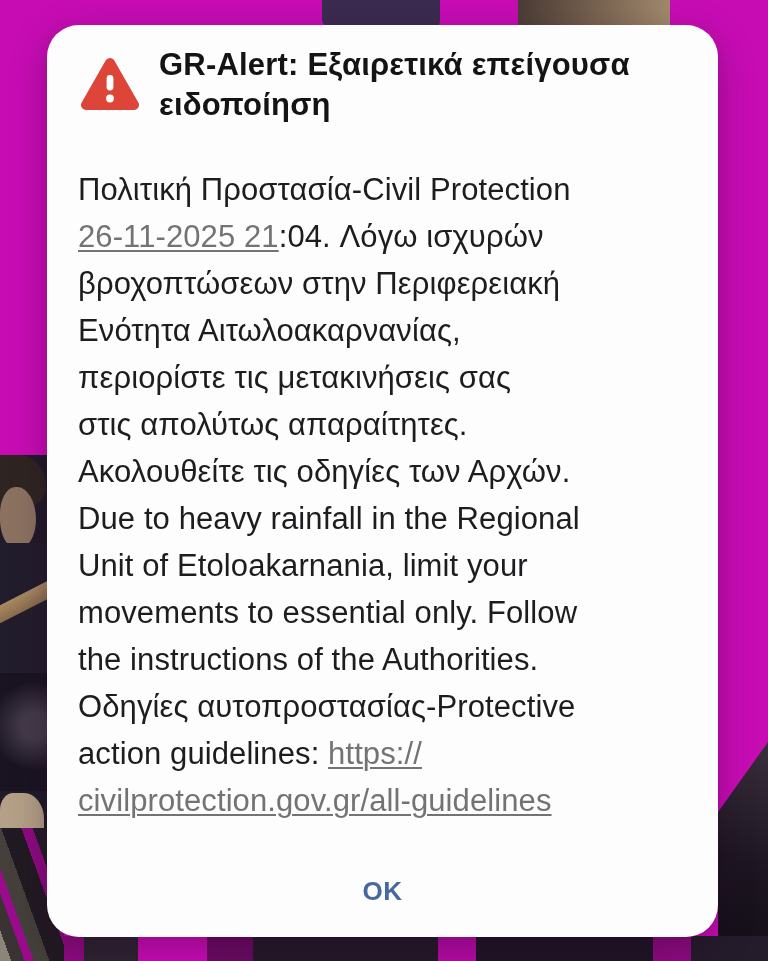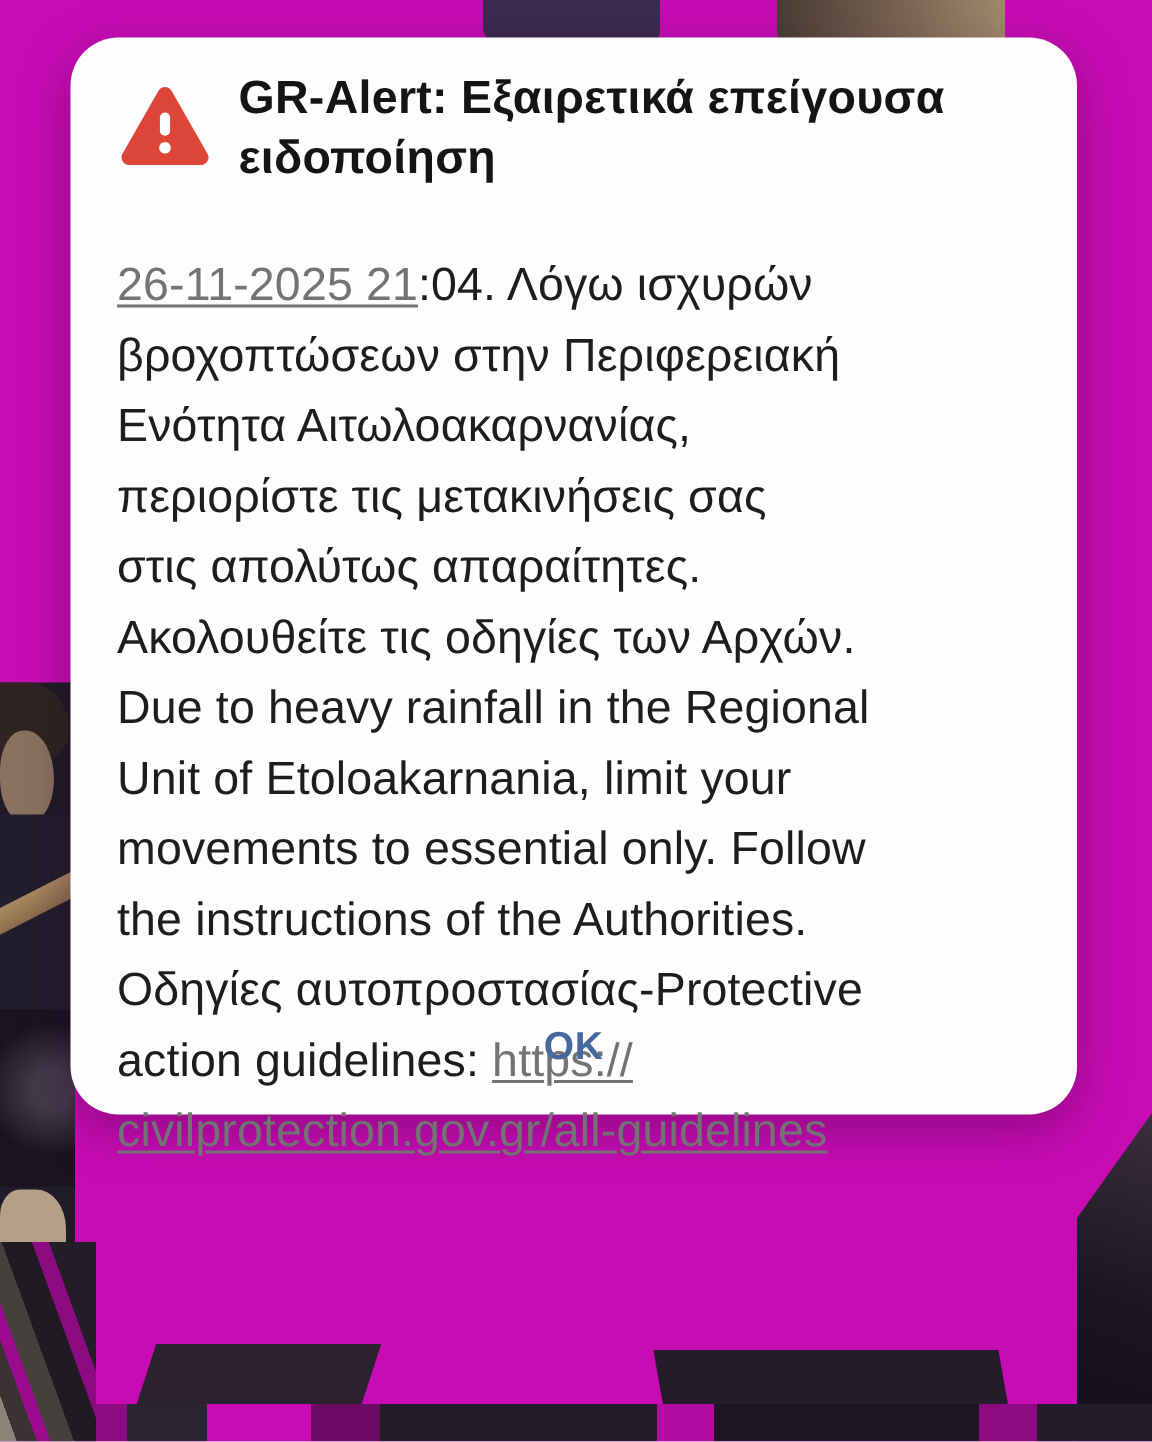--- a/index.html
+++ b/index.html
@@ -65,21 +65,21 @@
   }
   .bottom-shadow-mid {
     left: 440px; top: 900px; width: 230px; height: 50px;
     background: #241c2a; transform: skewX(10deg);
   }
 
   
   .dialog {
     position: absolute;
     left: 47px; top: 25px;
-    width: 671px; height: 718px;
+    width: 671px; height: 912px;
     background: #fdfdfe;
     border-radius: 32px;
     box-shadow: 0 10px 34px rgba(40, 0, 36, 0.35);
   }
 
   .title-row {
     display: flex;
     align-items: center;
     gap: 19px;
     padding: 20px 30px 0 33px;
@@ -161,21 +161,22 @@
         <svg viewBox="0 0 60 58" width="60" height="58">
           <path d="M30 7 L54 49 L6 49 Z" fill="#dc4538" stroke="#dc4538" stroke-width="10" stroke-linejoin="round"></path>
           <rect x="26.6" y="19" width="6.8" height="15.5" rx="3.4" fill="#ffffff"></rect>
           <circle cx="30" cy="42.5" r="3.9" fill="#ffffff"></circle>
         </svg>
       </span>
       <div class="dialog-title">GR-Alert: Εξαιρετικά επείγουσα
 ειδοποίηση</div>
     </div>
 
-    <div class="dialog-body"><span class="body-link">26-11-2025 21</span><span>:04. Λόγω ισχυρών
+    <div class="dialog-body"><span>Πολιτική Προστασία-Civil Protection
+</span><span class="body-link">26-11-2025 21</span><span>:04. Λόγω ισχυρών
 βροχοπτώσεων στην Περιφερειακή
 Ενότητα Αιτωλοακαρνανίας,
 περιορίστε τις μετακινήσεις σας
 στις απολύτως απαραίτητες.
 Ακολουθείτε τις οδηγίες των Αρχών.
 Due to heavy rainfall in the Regional
 Unit of Etoloakarnania, limit your
 movements to essential only. Follow
 the instructions of the Authorities.
 Οδηγίες αυτοπροστασίας-Protective

